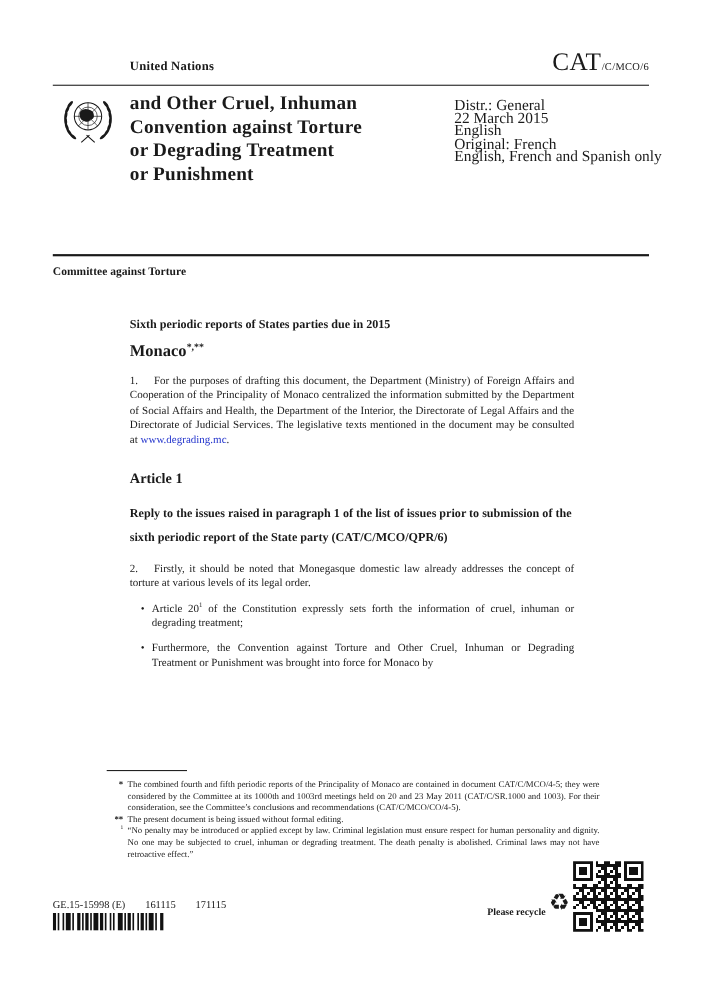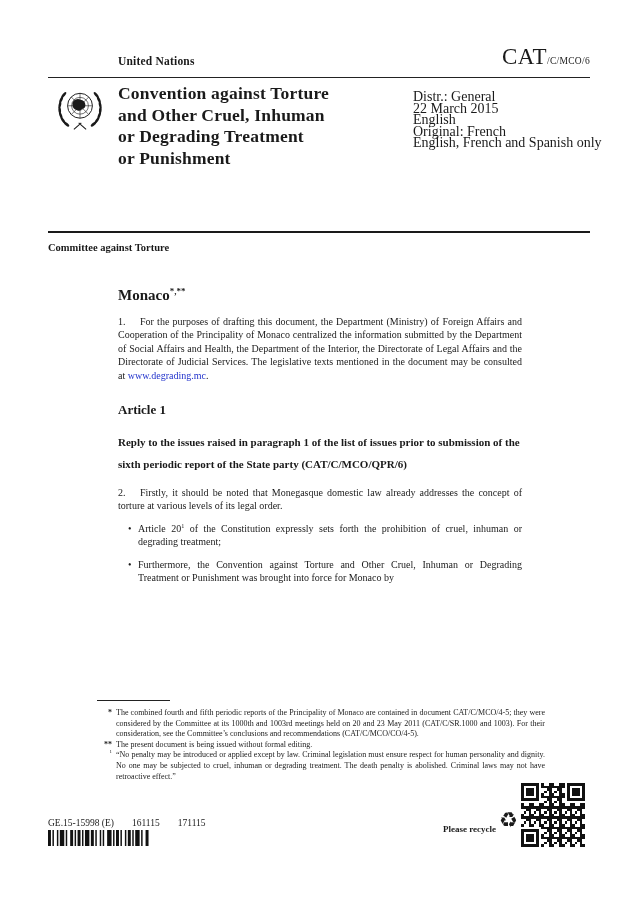--- a/index.html
+++ b/index.html
@@ -83,48 +83,49 @@
         <ellipse cx="55.2" cy="31" rx="4" ry="1.5" transform="rotate(-85 55.2 31)"></ellipse>
         <ellipse cx="55" cy="25" rx="4" ry="1.5" transform="rotate(-100 55 25)"></ellipse>
         <ellipse cx="53.5" cy="19" rx="4" ry="1.5" transform="rotate(-115 53.5 19)"></ellipse>
         <ellipse cx="50.5" cy="13.5" rx="4" ry="1.5" transform="rotate(-130 50.5 13.5)"></ellipse>
       </g>
       <path d="M25 53 L33.5 45.5 M39 53 L30.5 45.5" stroke="#1a1a1a" stroke-width="1.2" fill="none"></path>
     </svg>
   </div>
 
   <div class="doc-title">
+    <div>and Other Cruel, Inhuman</div>
     <div>Convention against Torture</div>
-    <div>and Other Cruel, Inhuman</div>
     <div>or Degrading Treatment</div>
     <div>or Punishment</div>
   </div>
   <div class="distr">
     <div>Distr.: General</div>
     <div>22 March 2015</div>
     <div>English</div>
     <div>Original: French</div>
     <div>English, French and Spanish only</div>
   </div>
 
   <div class="rule-thick"></div>
   <div class="committee">Committee against Torture</div>
 
   <div class="main">
+    <h2 class="h-sixth">Sixth periodic reports of States parties due in 2015</h2>
     <div class="country"><span>Monaco</span><sup>*,**</sup></div>
 
     <p class="body-para"><span class="pnum">1.</span><span>For the purposes of drafting this document, the Department (Ministry) of Foreign Affairs and Cooperation of the Principality of Monaco centralized the information submitted by the Department of Social Affairs and Health, the Department of the Interior, the Directorate of Legal Affairs and the Directorate of Judicial Services. The legislative texts mentioned in the document may be consulted at</span>
       <a class="link" href="#">www.degrading.mc</a><span>.</span></p>
 
     <h1 class="h-article">Article 1</h1>
     <h3 class="h-reply">Reply to the issues raised in paragraph 1 of the list of issues prior to submission of the sixth periodic report of the State party (CAT/C/MCO/QPR/6)</h3>
 
     <p class="body-para"><span class="pnum">2.</span><span>Firstly, it should be noted that Monegasque domestic law already addresses the concept of torture at various levels of its legal order.</span></p>
 
-    <div class="bullet"><span>Article 20</span><sup>1</sup><span> of the Constitution expressly sets forth the prohibition of cruel, inhuman or degrading treatment;</span></div>
+    <div class="bullet"><span>Article 20</span><sup>1</sup><span> of the Constitution expressly sets forth the information of cruel, inhuman or degrading treatment;</span></div>
     <div class="bullet">Furthermore, the Convention against Torture and Other Cruel, Inhuman or Degrading Treatment or Punishment was brought into force for Monaco by</div>
   </div>
 
   <div class="footnotes">
     <div class="fn-rule"></div>
     <div class="fn">
       <span class="fn-marker">*</span>
       <span class="fn-text">The combined fourth and fifth periodic reports of the Principality of Monaco are contained in document CAT/C/MCO/4-5; they were considered by the Committee at its 1000th and 1003rd meetings held on 20 and 23 May 2011 (CAT/C/SR.1000 and 1003). For their consideration, see the Committee’s conclusions and recommendations (CAT/C/MCO/CO/4-5).</span>
     </div>
     <div class="fn">

